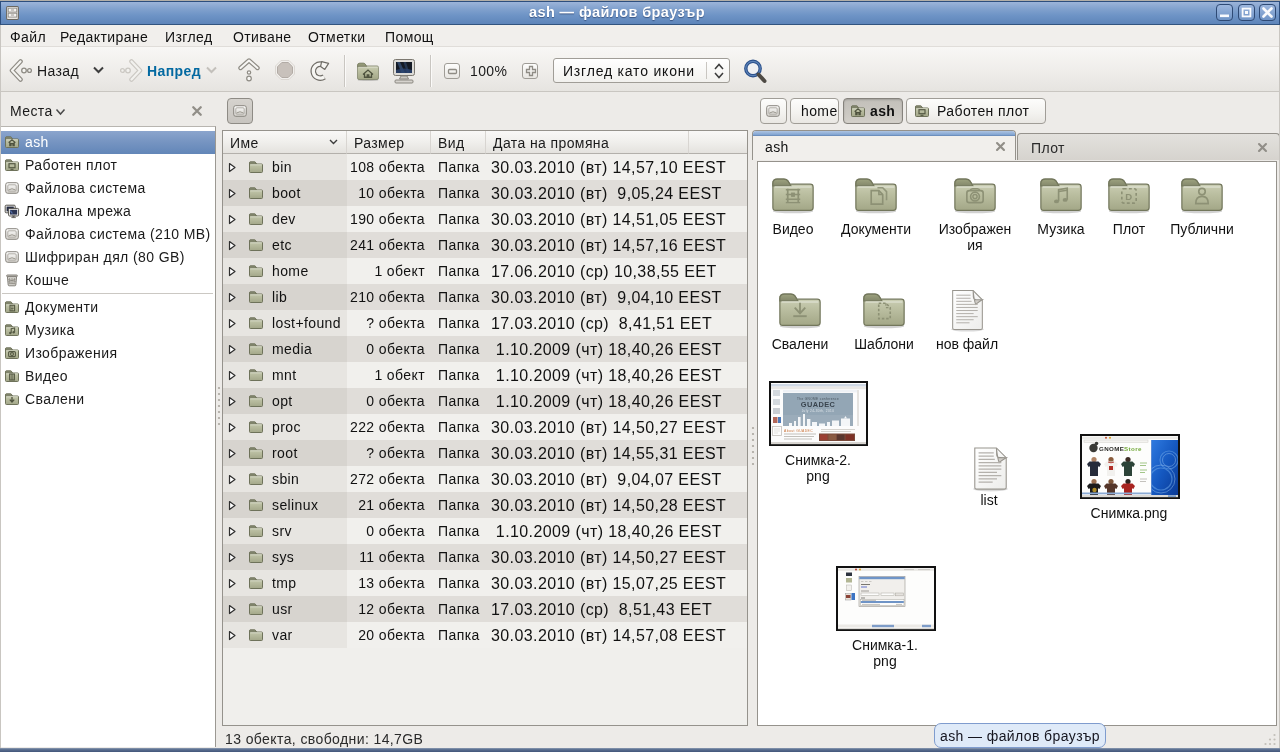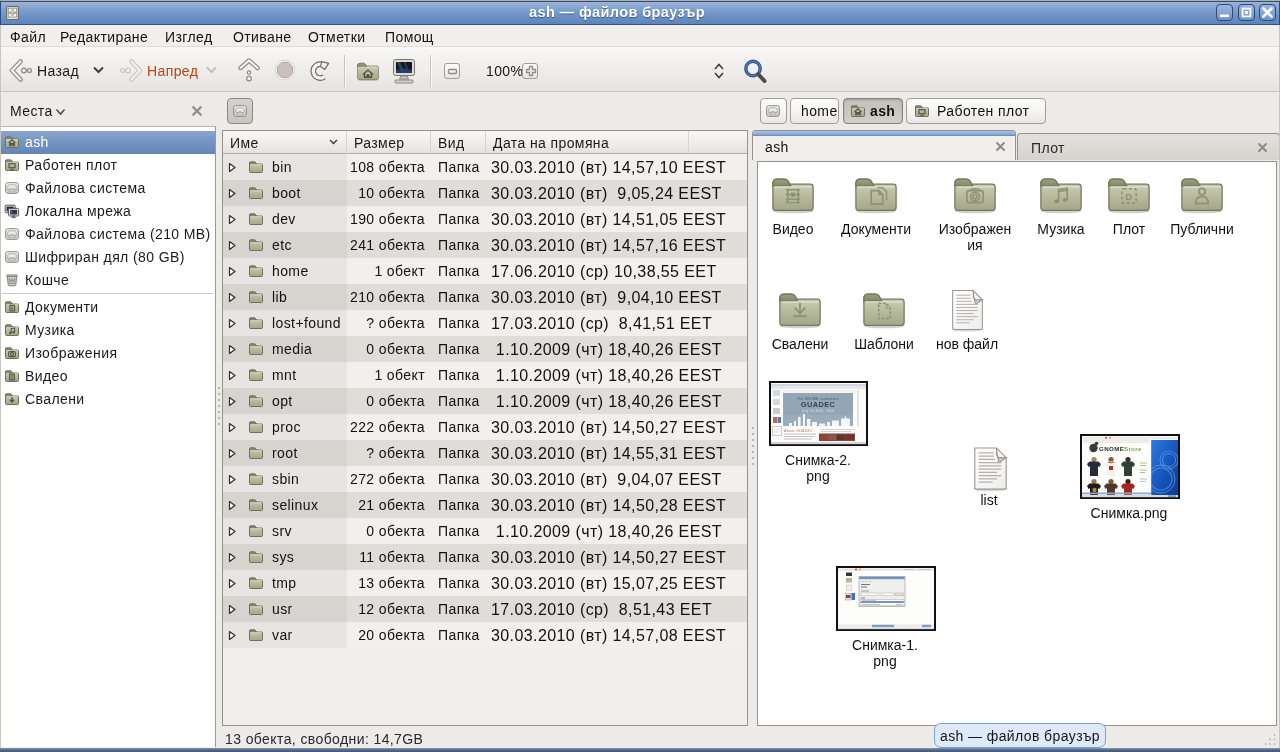--- a/index.html
+++ b/index.html
@@ -16,21 +16,21 @@
  text-shadow:0 1px 1px rgba(30,50,90,.6);}
 .wbtn{top:4px;width:17px;height:17px;border:1px solid #2e4a75;border-radius:4px;
  background:linear-gradient(180deg,#9db7de,#6f94c6);box-sizing:border-box;}
 
 #menubar{left:0;top:25px;width:1280px;height:21px;background:#f1efec;border-bottom:1px solid #e0ddd9;}
 .mi{top:29px;font-size:14px;color:#111;}
 
 #toolbar{left:0;top:47px;width:1280px;height:44px;
  background:linear-gradient(180deg,#f8f7f5 0%,#efedea 55%,#e6e4e0 100%);border-bottom:1px solid #c9c6c1;}
 .tbtext{top:63px;font-size:14px;color:#1a1a1a;}
-.tbtext.dis{color:#c2410c;}
+.tbtext.dis{color:#0369a1;font-weight:bold;}
 .vsep{top:55px;width:1px;height:32px;background:#c9c6c1;border-right:1px solid #fbfaf9;}
 .zbtn{top:63px;width:16px;height:16px;border:1px solid #9f9c96;border-radius:3px;
  background:linear-gradient(180deg,#fdfdfc,#e8e6e2);box-sizing:border-box;}
 #combo{left:553px;top:58px;width:177px;height:25px;border:1px solid #a09d97;border-radius:3px;
  background:linear-gradient(180deg,#ffffff,#f2f1ee);box-sizing:border-box;}
 #combo .lbl{position:absolute;left:9px;top:4px;font-size:14px;color:#111;letter-spacing:.8px;}
 #combo .sep{position:absolute;right:22px;top:3px;width:1px;height:17px;background:#c9c6c1;}
 
 #sb-head-lbl{left:10px;top:103px;font-size:14px;color:#1a1a1a;}
 #sidebar{left:1px;top:126px;width:215px;height:621px;background:#fff;
@@ -203,22 +203,26 @@
 <div class="abs mi" style="left:165px;">Изглед</div>
 <div class="abs mi" style="left:233px;">Отиване</div>
 <div class="abs mi" style="left:308px;">Отметки</div>
 <div class="abs mi" style="left:385px;">Помощ</div>
 <div class="abs" id="toolbar"></div>
 <div class="abs tbtext" style="left:37px;">Назад</div>
 <div class="abs tbtext dis" style="left:147px;">Напред</div>
 <div class="abs vsep" style="left:344px;"></div>
 <div class="abs vsep" style="left:430px;"></div>
 <div class="abs zbtn" style="left:444px;"></div>
-<div class="abs tbtext" style="left:486px;text-align:center;">100%</div>
+<div class="abs tbtext" style="left:470px;text-align:center;">100%</div>
 <div class="abs zbtn" style="left:522px;"></div>
+<div class="abs" id="combo">
+      <span class="lbl">Изглед като икони</span>
+      <span class="sep"></span>
+    </div>
 
 <svg class="abs" style="left:8px;top:59px" width="26" height="25" viewBox="0 0 26 25">
  <path d="M12.5 2.5 L4 11.5 L12.5 20.5" fill="none" stroke="#8f8c85" stroke-width="4.6" stroke-linecap="round" stroke-linejoin="round"></path>
  <path d="M12.5 2.5 L4 11.5 L12.5 20.5" fill="none" stroke="#f5f4f1" stroke-width="2.2" stroke-linecap="round" stroke-linejoin="round"></path>
  <circle cx="16" cy="11.5" r="2.3" fill="#f5f4f1" stroke="#8f8c85" stroke-width="1.3"></circle>
  <circle cx="21.5" cy="11.5" r="1.9" fill="#f5f4f1" stroke="#8f8c85" stroke-width="1.3"></circle>
 </svg>
 <svg class="abs" style="left:92px;top:66px" width="13" height="9" viewBox="0 0 13 9">
       <path d="M2 1.5 L6.5 6 L11 1.5" fill="none" stroke="#3e3e3e" stroke-width="2"></path>
     </svg>

